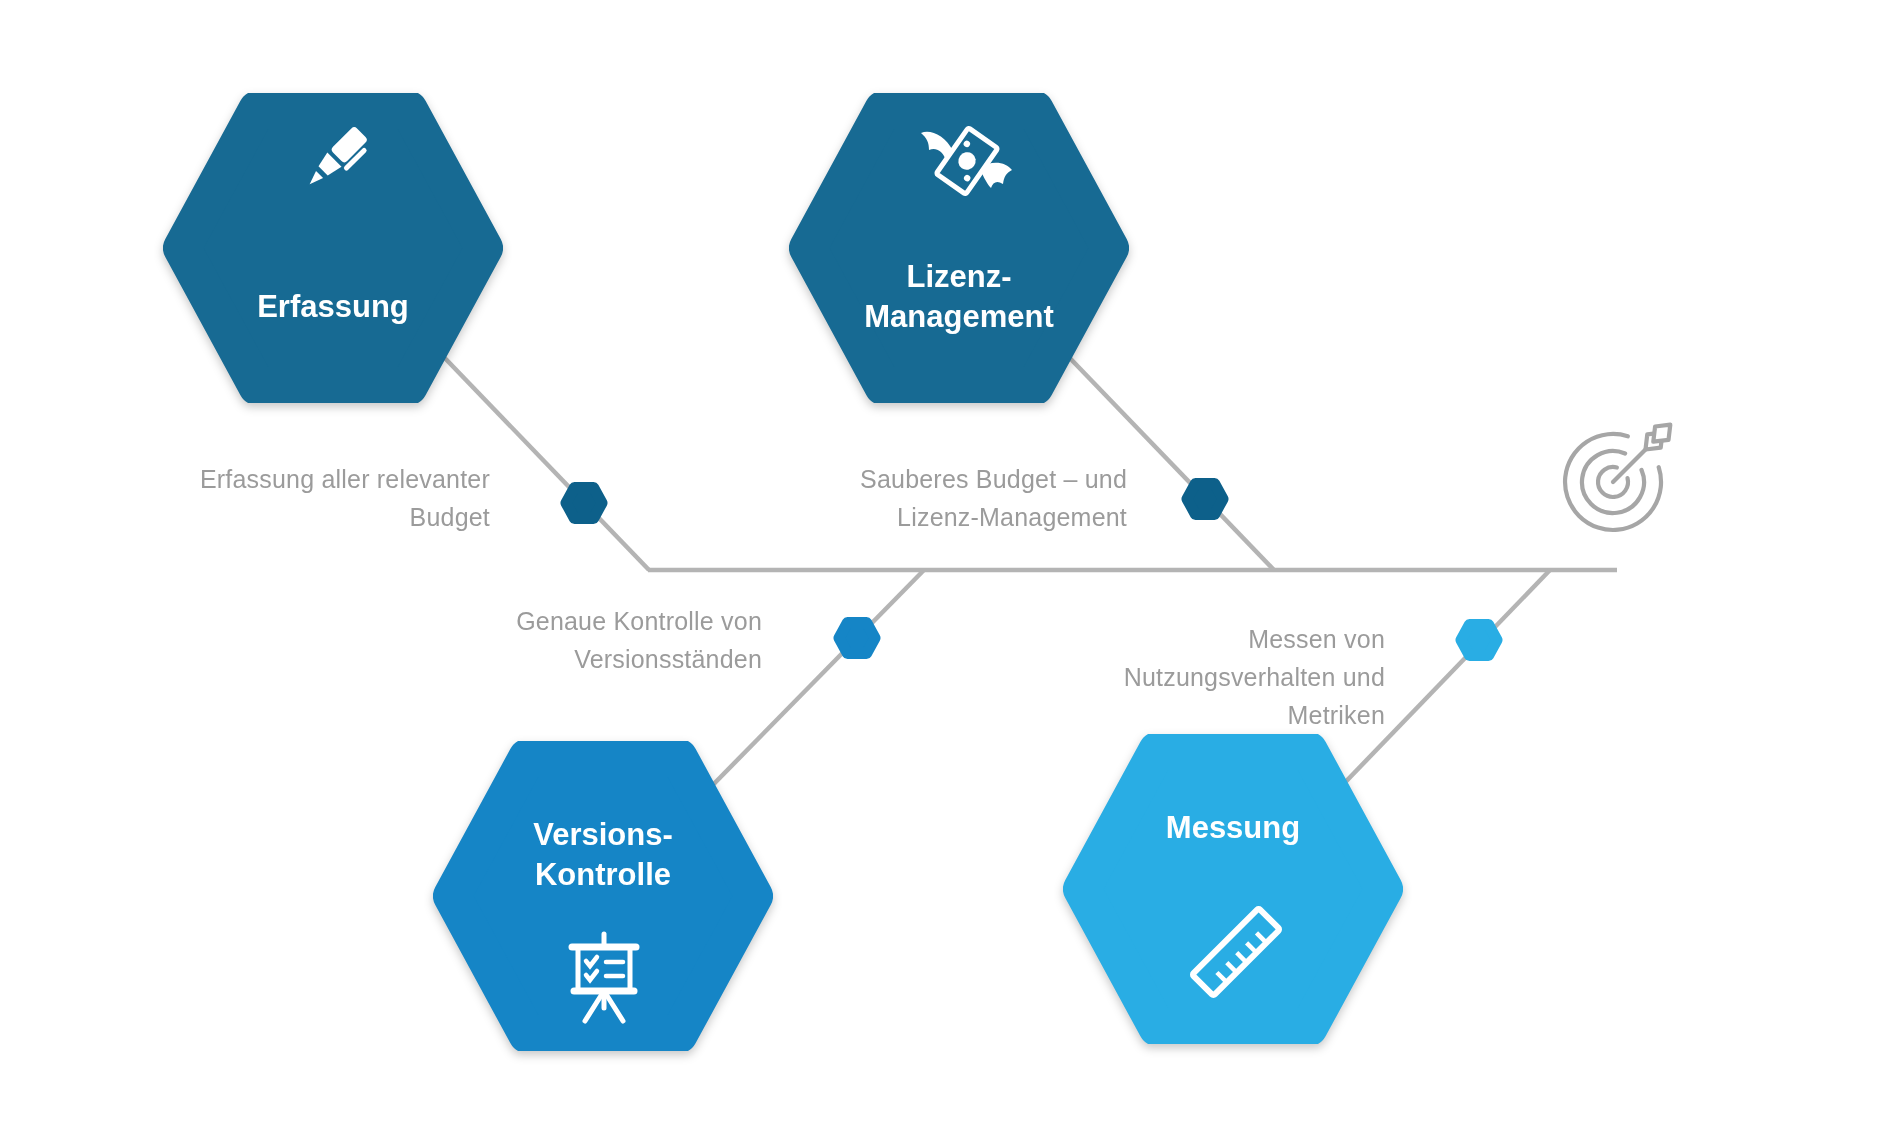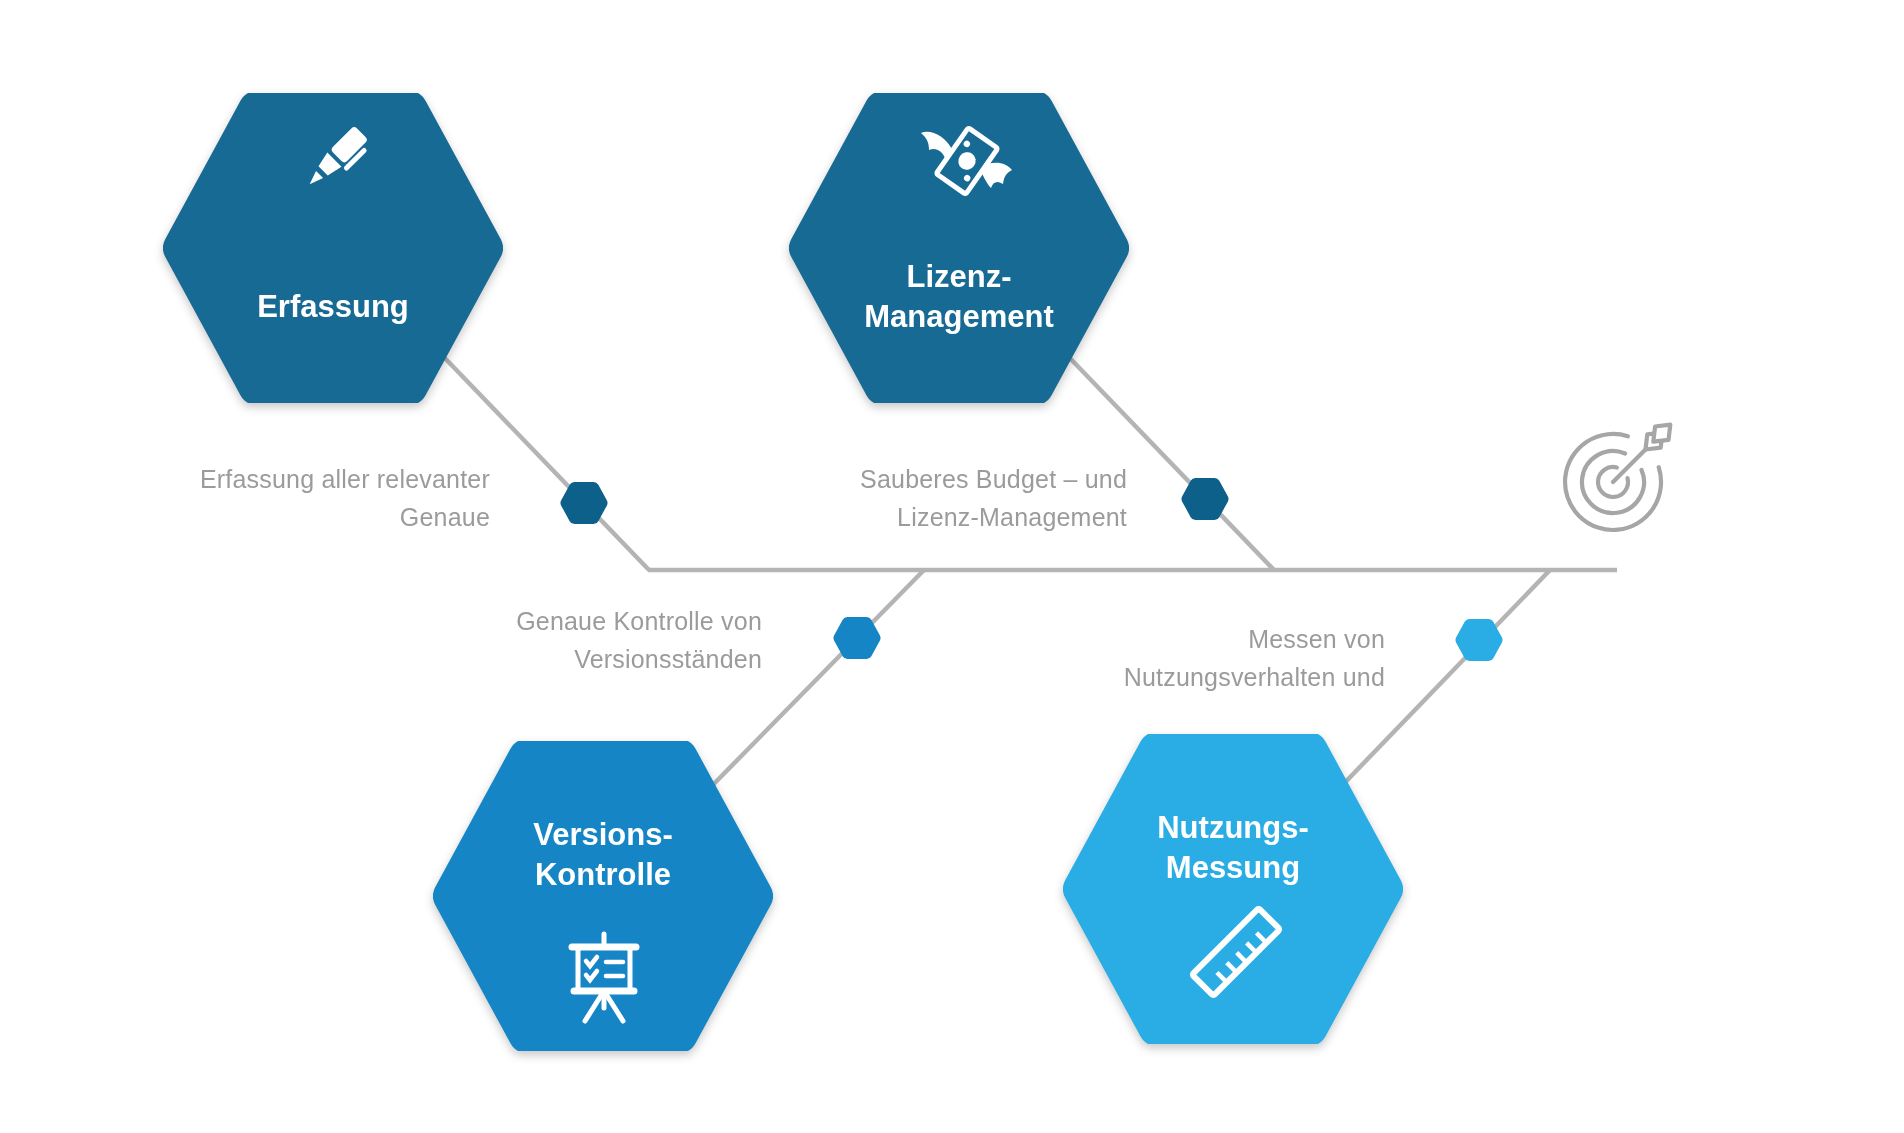--- a/index.html
+++ b/index.html
@@ -114,21 +114,20 @@
         <line x1="47" y1="63" x2="64" y2="90" stroke-width="5"></line>
       </svg>
     </div>
   </div>
 
   <div class="node node-nutzungs" style="left:1063px;top:734px;">
     <svg class="hex" width="340" height="310" viewBox="0 0 340 310">
       <polygon points="19,155 94,17 246,17 321,155 246,293 94,293"></polygon>
     </svg>
     <div class="hex-title" style="top:74px;">
-      <span>Nutzungs-</span>
       <span>Messung</span>
     </div>
     <div class="icon-wrap" style="left:118px;top:162px;">
       <svg width="110" height="110" viewBox="0 0 110 110" stroke="#fff" fill="none">
         <g transform="translate(55,56) rotate(-45)">
           <rect x="-47" y="-15" width="94" height="30" rx="2" stroke-width="6"></rect>
           <line x1="-28" y1="14" x2="-28" y2="1" stroke-width="4.5"></line>
           <line x1="-14" y1="14" x2="-14" y2="1" stroke-width="4.5"></line>
           <line x1="0" y1="14" x2="0" y2="1" stroke-width="4.5"></line>
           <line x1="14" y1="14" x2="14" y2="1" stroke-width="4.5"></line>
@@ -146,33 +145,34 @@
   </svg>
   <svg class="marker m-medium" style="left:833px;top:617px;" viewBox="0 0 48 42">
     <polygon points="6,21 14.5,5.5 33.5,5.5 42,21 33.5,36.5 14.5,36.5"></polygon>
   </svg>
   <svg class="marker m-light" style="left:1455px;top:619px;" viewBox="0 0 48 42">
     <polygon points="6,21 14.5,5.5 33.5,5.5 42,21 33.5,36.5 14.5,36.5"></polygon>
   </svg>
 
   <div class="desc" style="left:140px;top:460px;">
     <span>Erfassung aller relevanter</span>
-    <span>Genaue</span>
+    <span>Budget</span>
   </div>
   <div class="desc" style="left:777px;top:460px;">
     <span>Sauberes Budget – und</span>
     <span>Lizenz-Management</span>
   </div>
   <div class="desc" style="left:412px;top:602px;">
     <span>Genaue Kontrolle von</span>
     <span>Versionsständen</span>
   </div>
   <div class="desc" style="left:1035px;top:620px;">
     <span>Messen von</span>
     <span>Nutzungsverhalten und</span>
+    <span>Metriken</span>
   </div>
 
   <svg class="target" width="120" height="120" viewBox="0 0 120 120">
     <path d="M 105.7 45.2 A 48 48 0 1 1 74.8 14.3"></path>
     <path d="M 88.5 47.9 A 31 31 0 1 1 72.1 31.5"></path>
     <path d="M 74.5 56.1 A 15 15 0 1 1 63.9 45.5"></path>
     <line x1="60" y1="60" x2="116" y2="4"></line>
     <path class="feather" d="M 92.5 27.5 L 107.7 25.7 L 109.5 10.5 L 94.3 12.3 Z"></path>
     <path class="feather" d="M 100.3 19.7 L 115.5 17.9 L 117.3 2.7 L 102.1 4.5 Z"></path>
   </svg>

